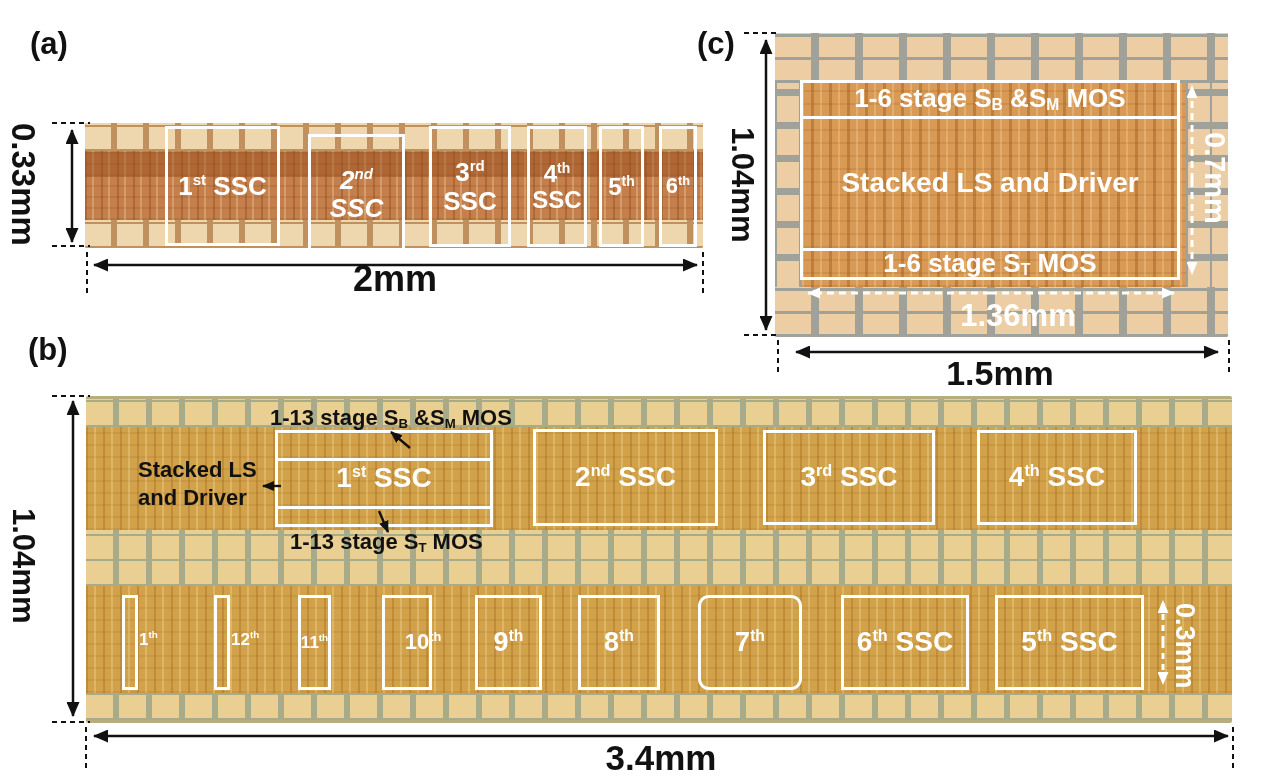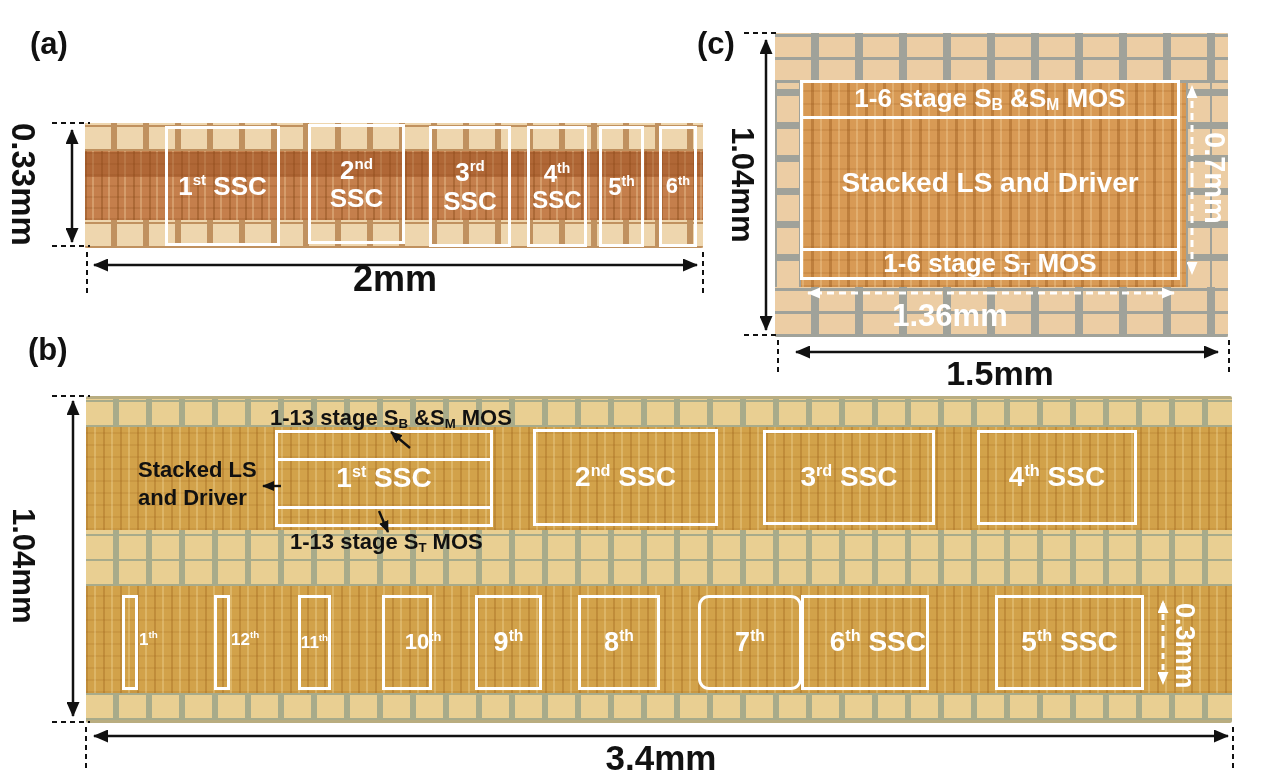--- a/index.html
+++ b/index.html
@@ -39,41 +39,41 @@
 
   
   .wbox{position:absolute;border:3px solid var(--white-overlay,#fff);box-sizing:border-box;z-index:5;
     display:flex;align-items:center;justify-content:center;color:var(--white-overlay,#fff);
     font-weight:bold;text-align:center;line-height:1.08;}
   .sup{font-size:0.58em;vertical-align:super;}
   .sub{font-size:0.60em;vertical-align:-0.22em;}
   .twoline .rest{display:block;}
 
   #a1{left:165px;top:126px;width:115px;height:120px;font-size:26px;}
-  #a2{left:308px;top:124px;width:97px;height:120px;font-size:26px;}
+  #a2{left:308px;top:134px;width:97px;height:120px;font-size:26px;font-style:italic;}
   #a3{left:429px;top:126px;width:82px;height:121px;font-size:26px;}
   #a4{left:527px;top:126px;width:60px;height:121px;font-size:24px;}
   #a5{left:599px;top:126px;width:45px;height:121px;font-size:24px;text-align:right;}
   #a6{left:659px;top:126px;width:38px;height:121px;font-size:22px;}
 
   #b1{left:275px;top:430px;width:218px;height:97px;font-size:28px;}
   #b2{left:533px;top:429px;width:185px;height:97px;font-size:28px;}
   #b3{left:763px;top:430px;width:172px;height:95px;font-size:28px;}
   #b4{left:977px;top:430px;width:160px;height:95px;font-size:28px;}
   .hline{position:absolute;left:0;right:0;height:3px;background:var(--white-overlay,#fff);}
   #b1 .h1{top:25px;} #b1 .h2{top:73px;}
 
   #s13,#s12,#s11,#s10,#s9,#s8,#s7,#s6,#s5{top:595px;height:95px;}
   #s13{left:122px;width:16px;} #s12{left:214px;width:16px;}
   #s11{left:298px;width:33px;font-size:17px;}
   #s10{left:382px;width:50px;font-size:22px;padding-left:32px;}
   #s9{left:475px;width:67px;font-size:27px;}
   #s8{left:578px;width:82px;font-size:27px;}
   #s7{left:698px;width:104px;font-size:27px;border-radius:11px;}
-  #s6{left:801px;width:128px;font-size:28px;justify-content:flex-end;}
+  #s6{left:841px;width:128px;font-size:28px;}
   #s5{left:995px;width:149px;font-size:28px;}
   .outlbl{position:absolute;color:var(--white-overlay,#fff);font-weight:bold;font-size:17px;z-index:6;}
   #l13{left:139px;top:629px;} #l12{left:231px;top:629px;}
 
   
   #cbox{left:800px;top:80px;width:380px;height:200px;font-size:26px;flex-direction:column;align-items:stretch;justify-content:flex-start;}
   .cband{display:flex;align-items:center;justify-content:center;}
   #cband-top{height:33px;border-bottom:3px solid var(--white-overlay,#fff);}
   #ccenter{flex:1;display:flex;align-items:center;justify-content:center;font-size:28px;}
   #cband-bot{height:26px;border-top:3px solid var(--white-overlay,#fff);}
@@ -87,21 +87,21 @@
   #dim-a-h{left:2px;top:120px;width:42px;height:128px;font-size:33px;}
   #dim-b-h{left:2px;top:498px;width:42px;height:135px;font-size:31px;}
   #dim-c-h{left:722px;top:122px;width:40px;height:125px;font-size:31px;}
   #dim-c-ih{left:1196px;top:118px;width:36px;height:120px;font-size:29px;color:var(--white-overlay,#fff);}
   #dim-b-ih{left:1166px;top:592px;width:36px;height:108px;font-size:27px;color:var(--white-overlay,#fff);}
 
   .hdim{position:absolute;font-weight:bold;color:var(--black-ink,#111);text-align:center;z-index:6;}
   #dim-a-w{left:90px;width:610px;top:258px;font-size:36px;}
   #dim-b-w{left:90px;width:1142px;top:738px;font-size:35px;}
   #dim-c-w{left:775px;width:450px;top:354px;font-size:34px;}
-  #dim-c-iw{left:760px;width:380px;top:298px;font-size:31px;color:var(--white-overlay,#fff);}
+  #dim-c-iw{left:828px;width:380px;top:298px;font-size:31px;color:var(--white-overlay,#fff);}
 
   .ann{position:absolute;color:var(--black-ink,#111);font-weight:bold;font-size:22px;z-index:6;white-space:nowrap;line-height:1.25;}
   #ann-b-top{left:270px;top:404px;}
   #ann-b-left{left:138px;top:456px;}
   #ann-b-bot{left:290px;top:528px;}
 
   svg.arrows{position:absolute;left:0;top:0;z-index:7;pointer-events:none;}
 </style>
 </head>
 <body>

